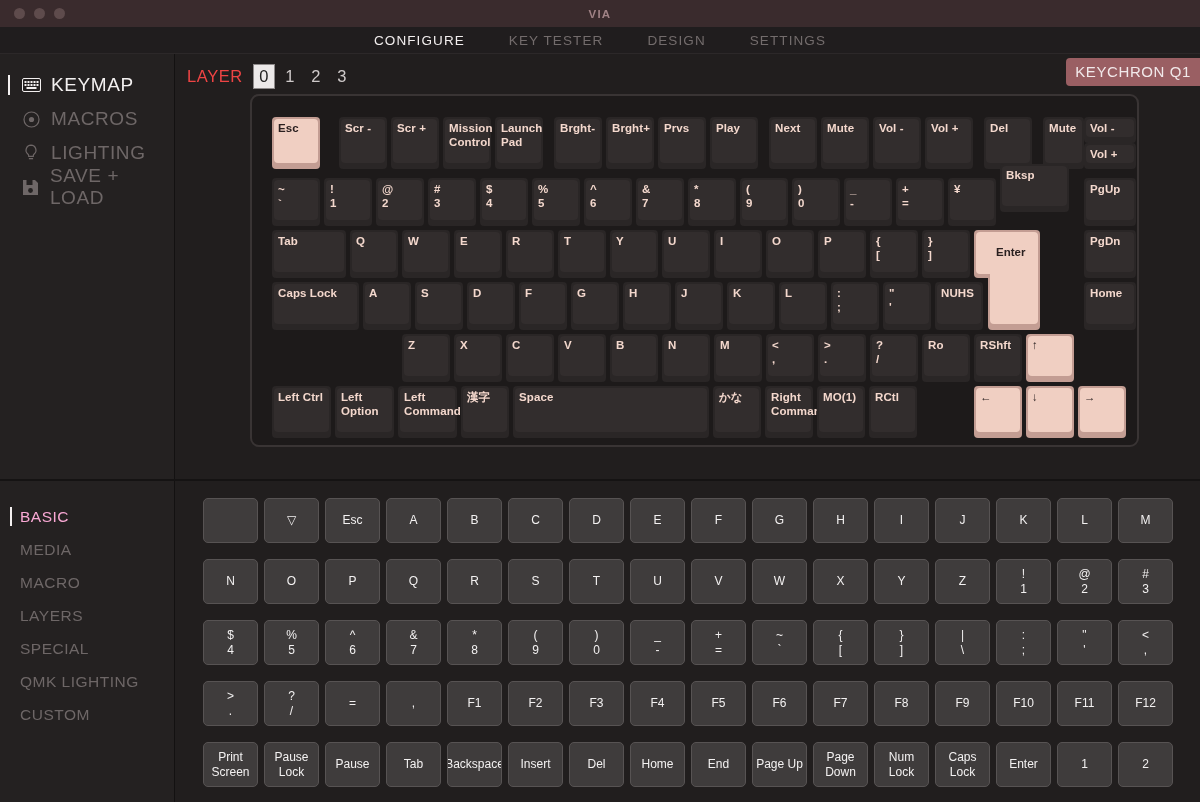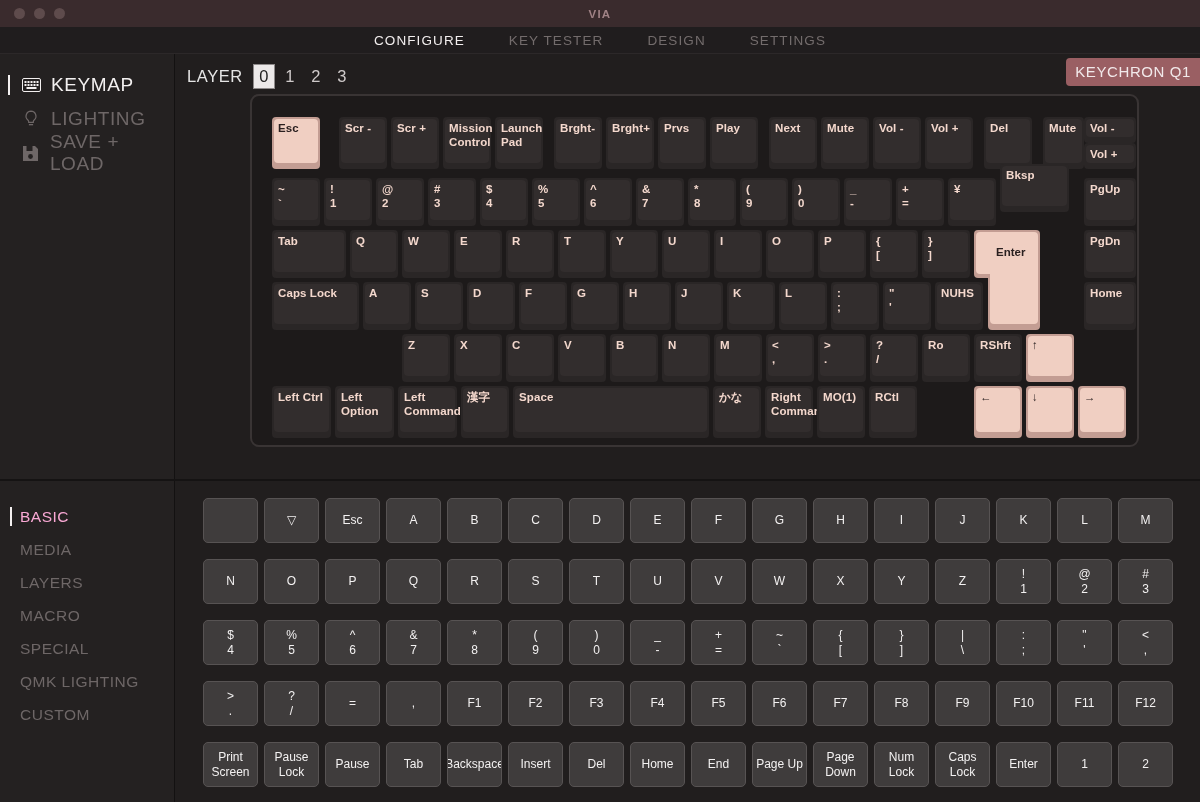--- a/index.html
+++ b/index.html
@@ -59,21 +59,21 @@
   .side-ico svg { display: block; }
 
   
   .main-top {
     position: absolute; left: 175px; top: 54px; width: 1025px; height: 425px;
     background: #211e1e;
   }
   .layerbar {
     position: absolute; left: 12px; top: 10px; display: flex; align-items: center;
   }
-  .layer-label { color: #e5e5e5; font-size: 16.5px; letter-spacing: 0.6px; margin-right: 10px; }
+  .layer-label { color: #ef4444; font-size: 16.5px; letter-spacing: 0.6px; margin-right: 10px; }
   .layer-btn {
     width: 22px; height: 25px; display: flex; align-items: center; justify-content: center;
     color: #cfcaca; font-size: 16.5px; margin-right: 4px; cursor: pointer;
     border: 1px solid transparent;
   }
   .layer-btn.sel {
     background: #ece9e9; color: #222; border: 1px solid #8e8a8a;
   }
   .kbd-badge {
     position: absolute; right: 0px; top: 4px;
@@ -192,20 +192,29 @@
               <rect x="11.5" y="6" width="2" height="2"></rect>
               <rect x="14.5" y="6" width="2" height="2"></rect>
               <rect x="4.5" y="9" width="10" height="2"></rect>
             </g>
           </svg>
       </span>
       <span>KEYMAP</span>
     </div>
     <div class="side-item">
       <span class="side-ico">
+        <svg width="17" height="17" viewBox="0 0 17 17">
+            <circle cx="8.5" cy="8.5" r="7.5" fill="none" stroke="#6e6767" stroke-width="1.2"></circle>
+            <circle cx="8.5" cy="8.5" r="2.6" fill="#6e6767"></circle>
+          </svg>
+      </span>
+      <span>MACROS</span>
+    </div>
+    <div class="side-item">
+      <span class="side-ico">
         <svg width="14" height="18" viewBox="0 0 14 18">
             <path d="M7 1.2a5 5 0 0 0-3.2 8.8c.6.5.9 1.1.9 1.8v.6h4.6v-.6c0-.7.3-1.3.9-1.8A5 5 0 0 0 7 1.2z" fill="none" stroke="#6e6767" stroke-width="1.2"></path>
             <rect x="4.9" y="14" width="4.2" height="1.3" fill="#6e6767"></rect>
           </svg>
       </span>
       <span>LIGHTING</span>
     </div>
     <div class="side-item">
       <span class="side-ico">
         <svg width="17" height="17" viewBox="0 0 17 17">
@@ -674,24 +683,24 @@
   <div class="hdivider"></div>
 
   <div class="sidebar-bot" id="catlist">
       <div class="cat-item active">
         <span>BASIC</span>
       </div>
       <div class="cat-item">
         <span>MEDIA</span>
       </div>
       <div class="cat-item">
+        <span>MACRO</span>
+      </div>
+      <div class="cat-item">
         <span>LAYERS</span>
-      </div>
-      <div class="cat-item">
-        <span>MACRO</span>
       </div>
       <div class="cat-item">
         <span>SPECIAL</span>
       </div>
       <div class="cat-item">
         <span>QMK LIGHTING</span>
       </div>
       <div class="cat-item">
         <span>CUSTOM</span>
       </div>

